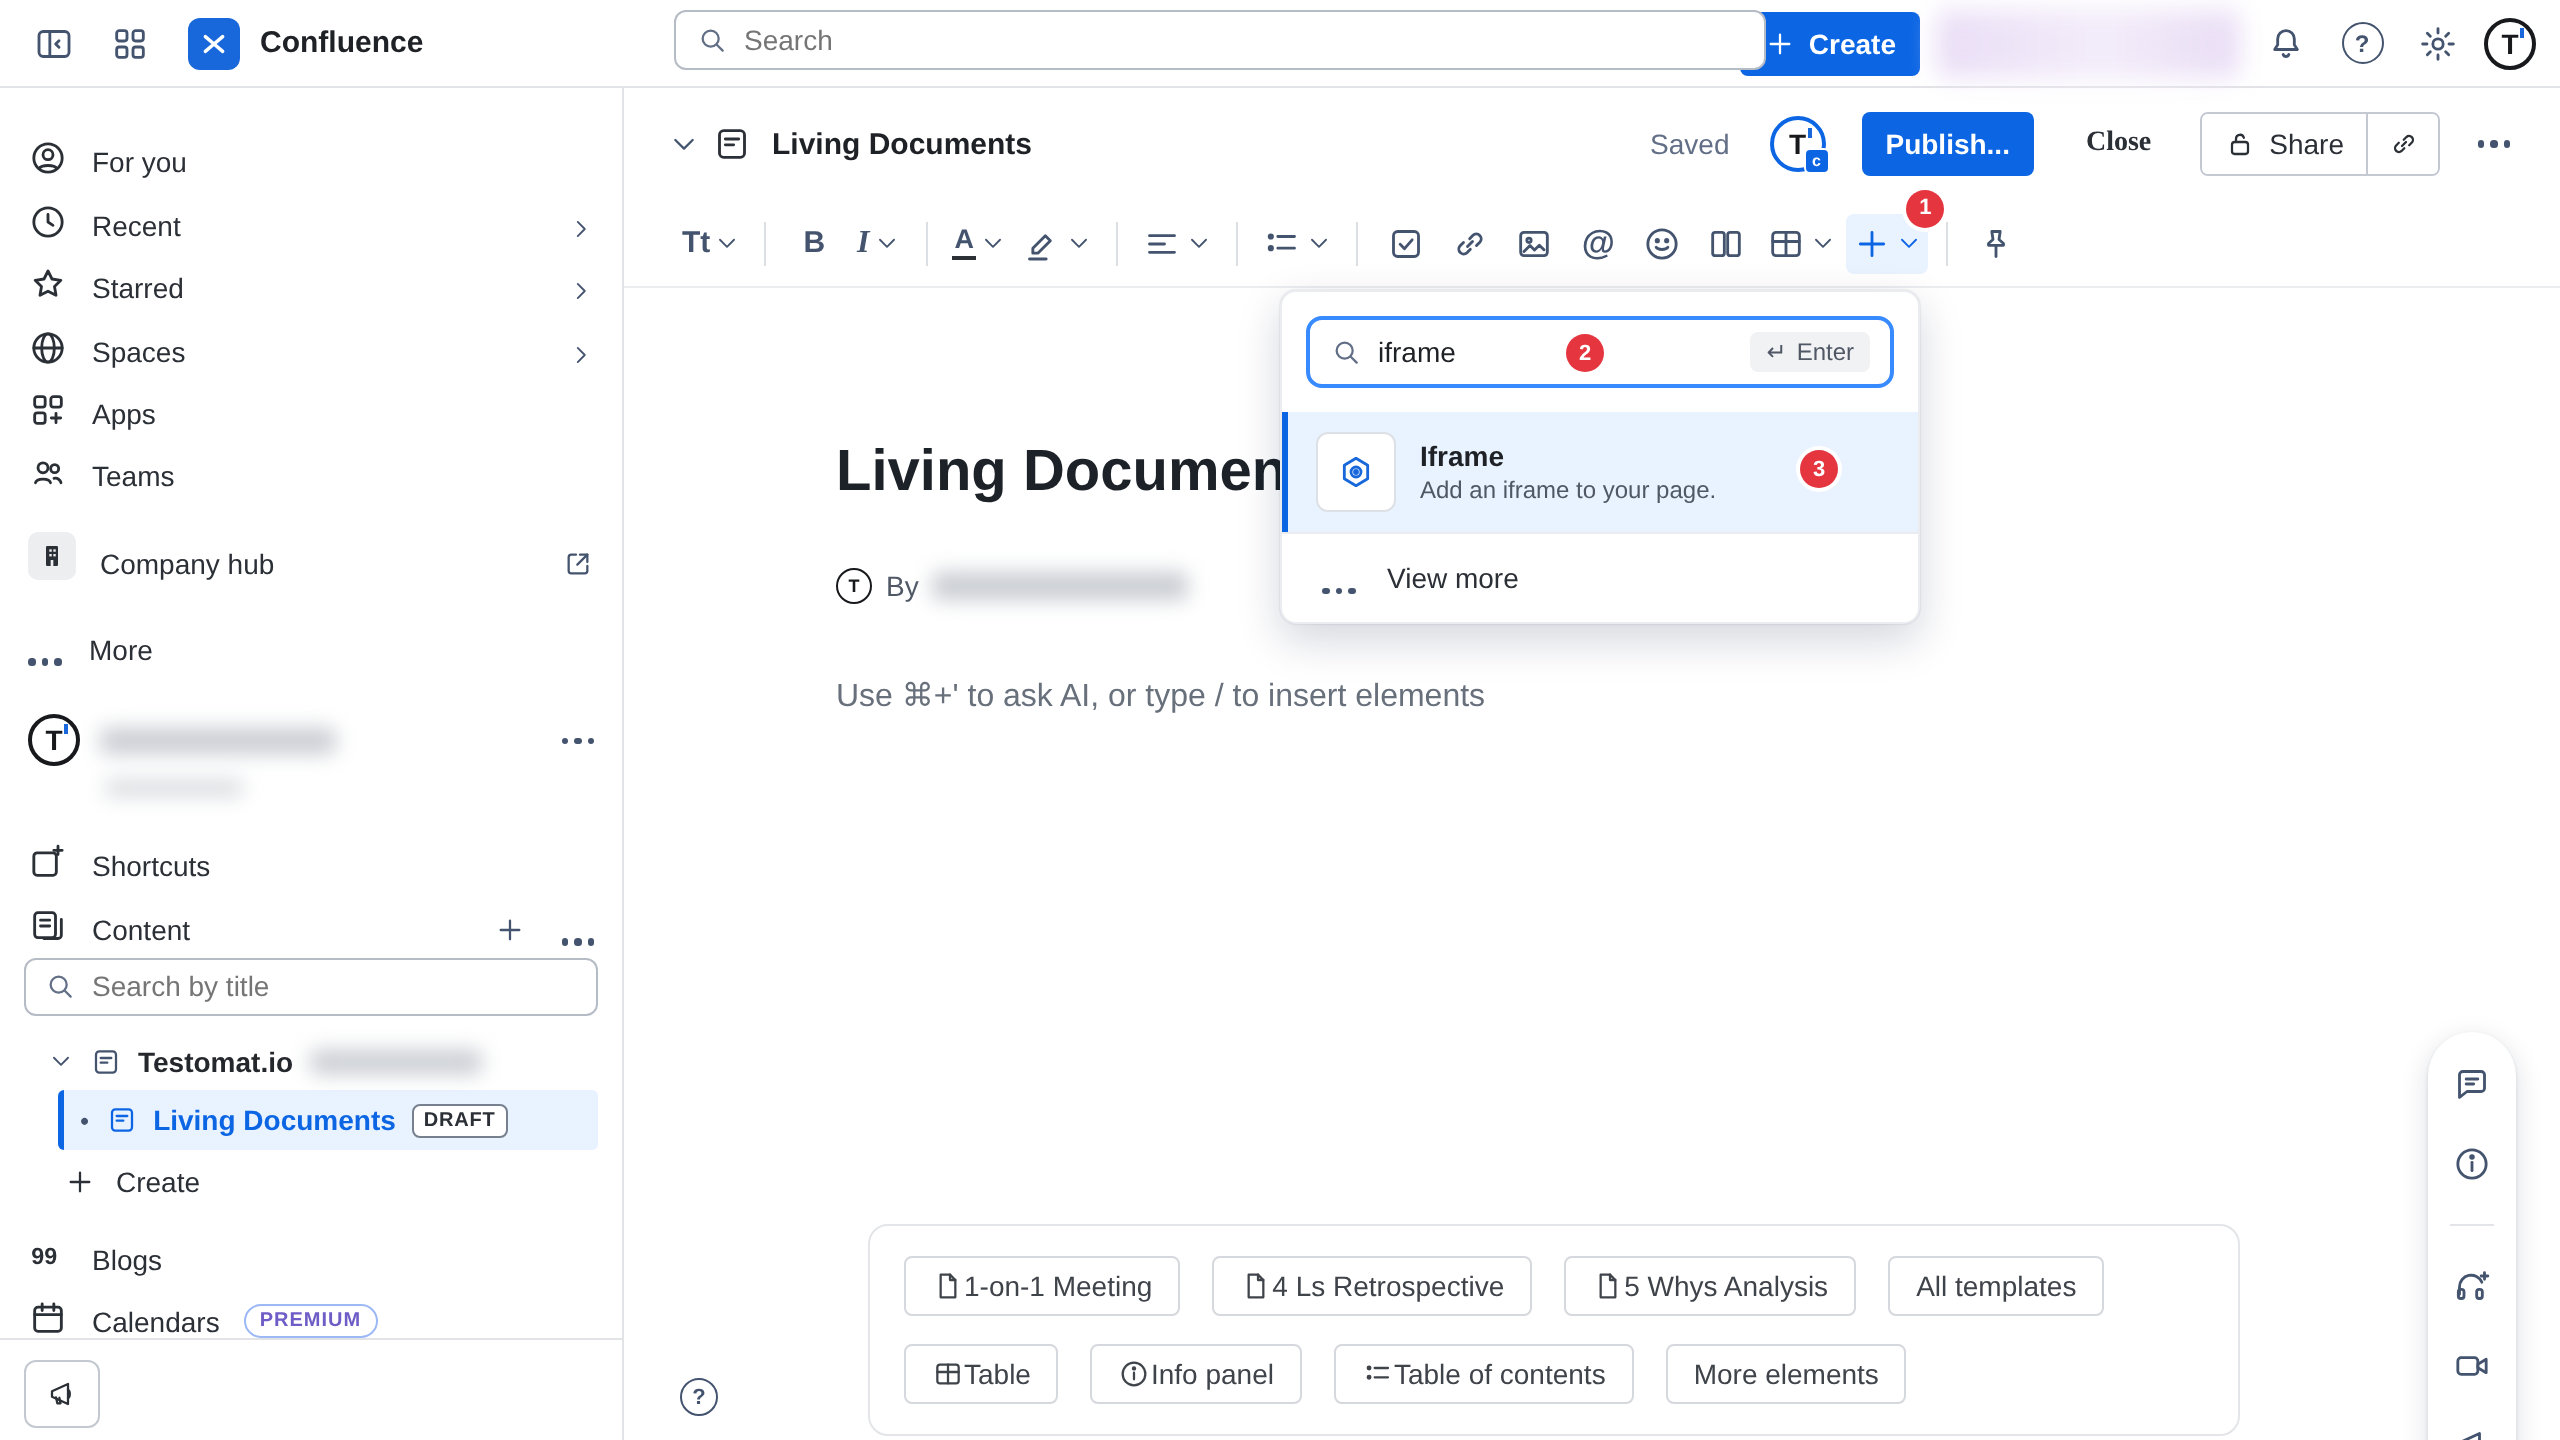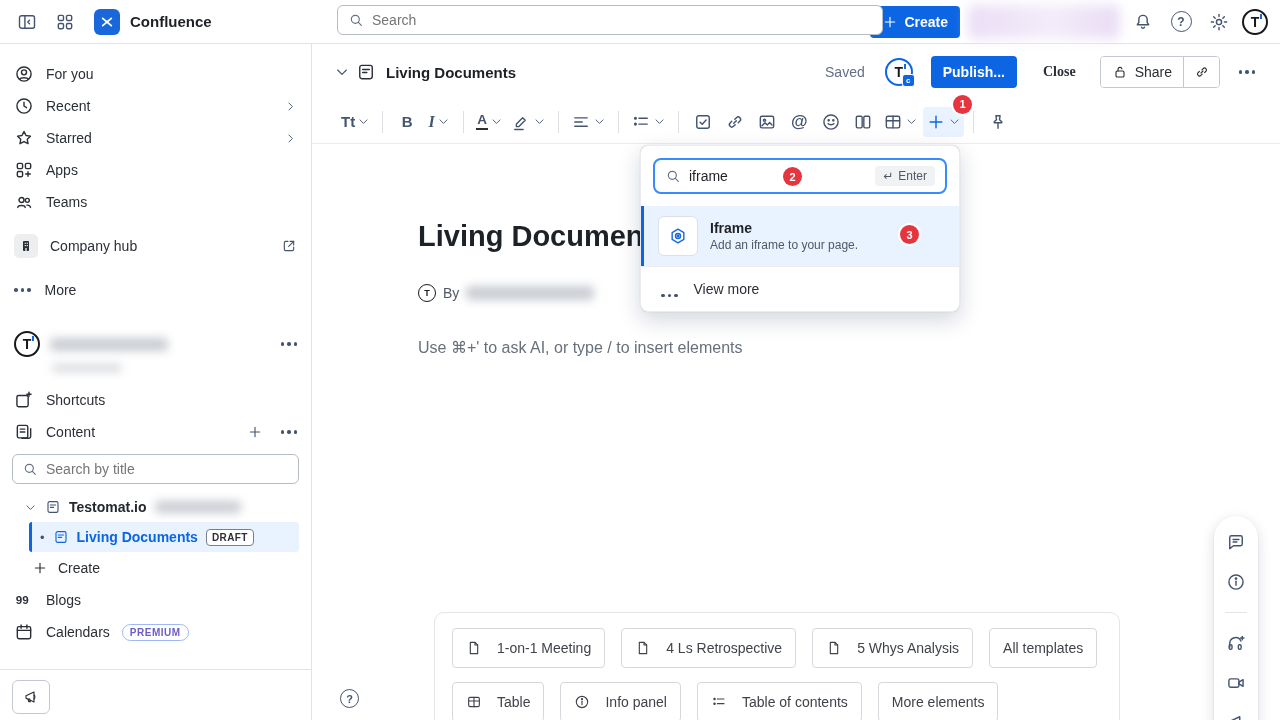--- a/index.html
+++ b/index.html
@@ -23,21 +23,21 @@
   .top-banner-blur { width:152px; height:34px; border-radius:6px; background:linear-gradient(90deg,#eadef6,#f3ecf9 55%,#e9ddf5); filter:blur(6px); }
   .avatar { border-radius:50%; background:#fff; border:2px solid #17191C; color:#17191C; font-weight:800; display:flex; align-items:center; justify-content:center; position:relative; }
   .avatar .tmark { position:relative; line-height:1; }
   .avatar .tmark i { position:absolute; top:-1px; right:-3px; width:2px; height:5px; background:#1868DB; display:block; }
   .av26 { width:26px; height:26px; font-size:14px; }
   .qcircle { width:21px; height:21px; border:1.8px solid #44546F; border-radius:50%; color:#44546F; font-size:12px; font-weight:700; display:flex; align-items:center; justify-content:center; }
 
   
   .shell { display:flex; height:680px; }
   .sidebar { width:312px; border-right:1px solid #E2E3E6; background:#fff; display:flex; flex-direction:column; padding-top:14px; position:relative; }
-  .snav-item { height:32px; display:flex; align-items:center; gap:12px; padding:0 14px; font-size:14px; color:#2B2F36; cursor:pointer; }
+  .snav-item { height:32px; display:flex; align-items:flex-end; gap:12px; padding:0 14px; font-size:14px; color:#2B2F36; cursor:pointer; }
   .snav-item .lbl { flex:1; }
   .snav-item .chev { color:#44546F; }
   .hub-chip { width:24px; height:24px; background:#EDEEF0; border-radius:5px; display:flex; align-items:center; justify-content:center; color:#2B2F36; }
   .sec-gap { height:12px; }
   .space-head { margin-top:20px; height:36px; display:flex; align-items:center; gap:10px; padding:0 14px; }
   .sub-blur { width:70px; height:8px; margin:2px 0 0 52px; background:#d6d9dd; }
   .side-input { margin:6px 12px 8px; height:30px; border:1px solid #B6BCC6; border-radius:6px; display:flex; align-items:center; gap:8px; padding:0 9px; color:#626F86; }
   .side-input input { border:none; outline:none; flex:1; font-size:14px; font-family:inherit; color:#292A2E; background:transparent; }
   .tree-root { height:30px; display:flex; align-items:center; gap:8px; padding-left:24px; font-weight:700; color:#24272C; cursor:pointer; }
   .tree-sel { margin-left:29px; margin-right:12px; height:30px; background:#E9F2FF; border-left:3px solid #0C66E4; border-radius:3px; display:flex; align-items:center; gap:8px; padding:0 8px; color:#0C66E4; cursor:pointer; }
@@ -95,21 +95,21 @@
   .im-desc { font-size:12px; color:#505866; margin-top:2px; }
   .badge-3 { position:absolute; right:40px; top:19px; }
   .im-divider { height:1px; background:#EBECF0; }
   .im-more { display:flex; align-items:flex-end; gap:16px; padding:14px 16px 14px 20px; color:#2B2F36; font-size:14px; cursor:pointer; }
   .dots { display:flex; gap:3px; }
   .dots i { width:3.5px; height:3.5px; border-radius:50%; background:#44546F; display:block; }
 
   
   .tpl-panel { position:absolute; left:122px; top:568px; width:686px; border:1px solid #E3E5E8; border-radius:10px; background:#fff; padding:15px 17px; display:flex; flex-direction:column; gap:14px; }
   .tpl-row { display:flex; gap:16px; }
-  .tpl-btn { height:40px; border:1px solid #D5D8DD; border-radius:4px; background:#fff; display:flex; align-items:center; gap:15px; padding:0 13px; font-family:inherit; font-size:14px; color:#3F434A; cursor:pointer; }
+  .tpl-btn { height:30px; border:1px solid #D5D8DD; border-radius:4px; background:#fff; display:flex; align-items:center; gap:0; padding:0 13px; font-family:inherit; font-size:14px; color:#3F434A; cursor:pointer; }
 
   .help-float { position:absolute; left:28px; top:645px; }
 
   
   .right-rail { position:absolute; right:22px; top:472px; width:44px; height:260px; background:#fff; border-radius:22px; box-shadow:0 1px 2px rgba(9,30,66,.12), 0 4px 14px rgba(9,30,66,.14); display:flex; flex-direction:column; align-items:center; padding-top:16px; gap:20px; color:#44546F; }
   .rail-div { width:22px; height:1px; background:#E3E5E8; }
   .rail-btn { background:none; border:none; color:#44546F; cursor:pointer; padding:0; }
 </style>
 </head>
 <body>
@@ -201,20 +201,31 @@
       <svg class="ic" viewBox="0 0 24 24">
           <path d="M12 4.2l2.4 4.8 5.3.8-3.8 3.7.9 5.3-4.8-2.5-4.8 2.5.9-5.3-3.8-3.7 5.3-.8z"></path>
         </svg>
       <span class="lbl">Starred</span>
       <svg class="ic xs chev" viewBox="0 0 24 24">
           <path d="M9 5.5l6.5 6.5L9 18.5"></path>
         </svg>
     </div>
     <div class="snav-item">
       <svg class="ic" viewBox="0 0 24 24">
+          <circle cx="12" cy="12" r="8.5"></circle>
+          <ellipse cx="12" cy="12" rx="3.8" ry="8.5"></ellipse>
+          <path d="M3.5 12h17"></path>
+        </svg>
+      <span class="lbl">Spaces</span>
+      <svg class="ic xs chev" viewBox="0 0 24 24">
+          <path d="M9 5.5l6.5 6.5L9 18.5"></path>
+        </svg>
+    </div>
+    <div class="snav-item">
+      <svg class="ic" viewBox="0 0 24 24">
           <rect x="4" y="4" width="6.3" height="6.3" rx="1.6"></rect>
           <rect x="13.7" y="4" width="6.3" height="6.3" rx="1.6"></rect>
           <rect x="4" y="13.7" width="6.3" height="6.3" rx="1.6"></rect>
           <path d="M16.8 14v5.6M14 16.8h5.6"></path>
         </svg>
       <span class="lbl">Apps</span>
     </div>
     <div class="snav-item">
       <svg class="ic" viewBox="0 0 24 24">
           <circle cx="9" cy="9.5" r="3"></circle>

